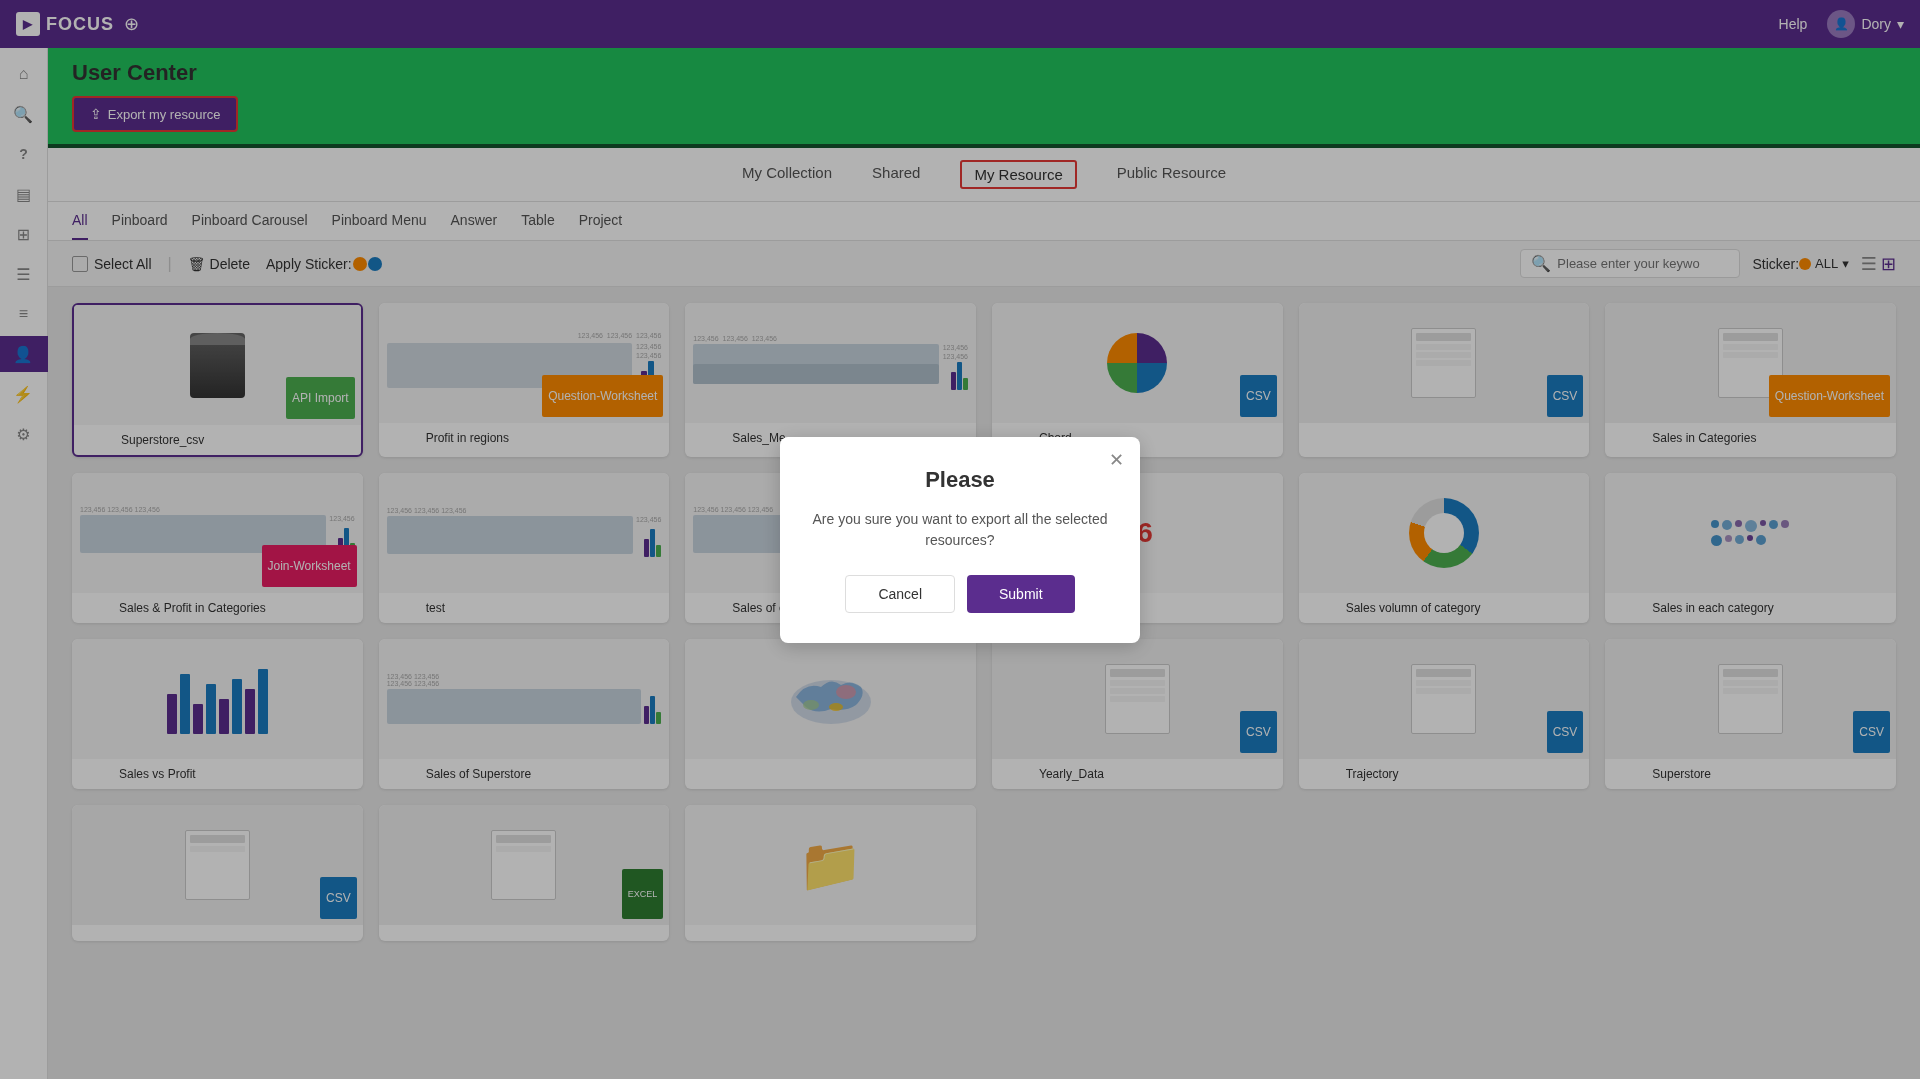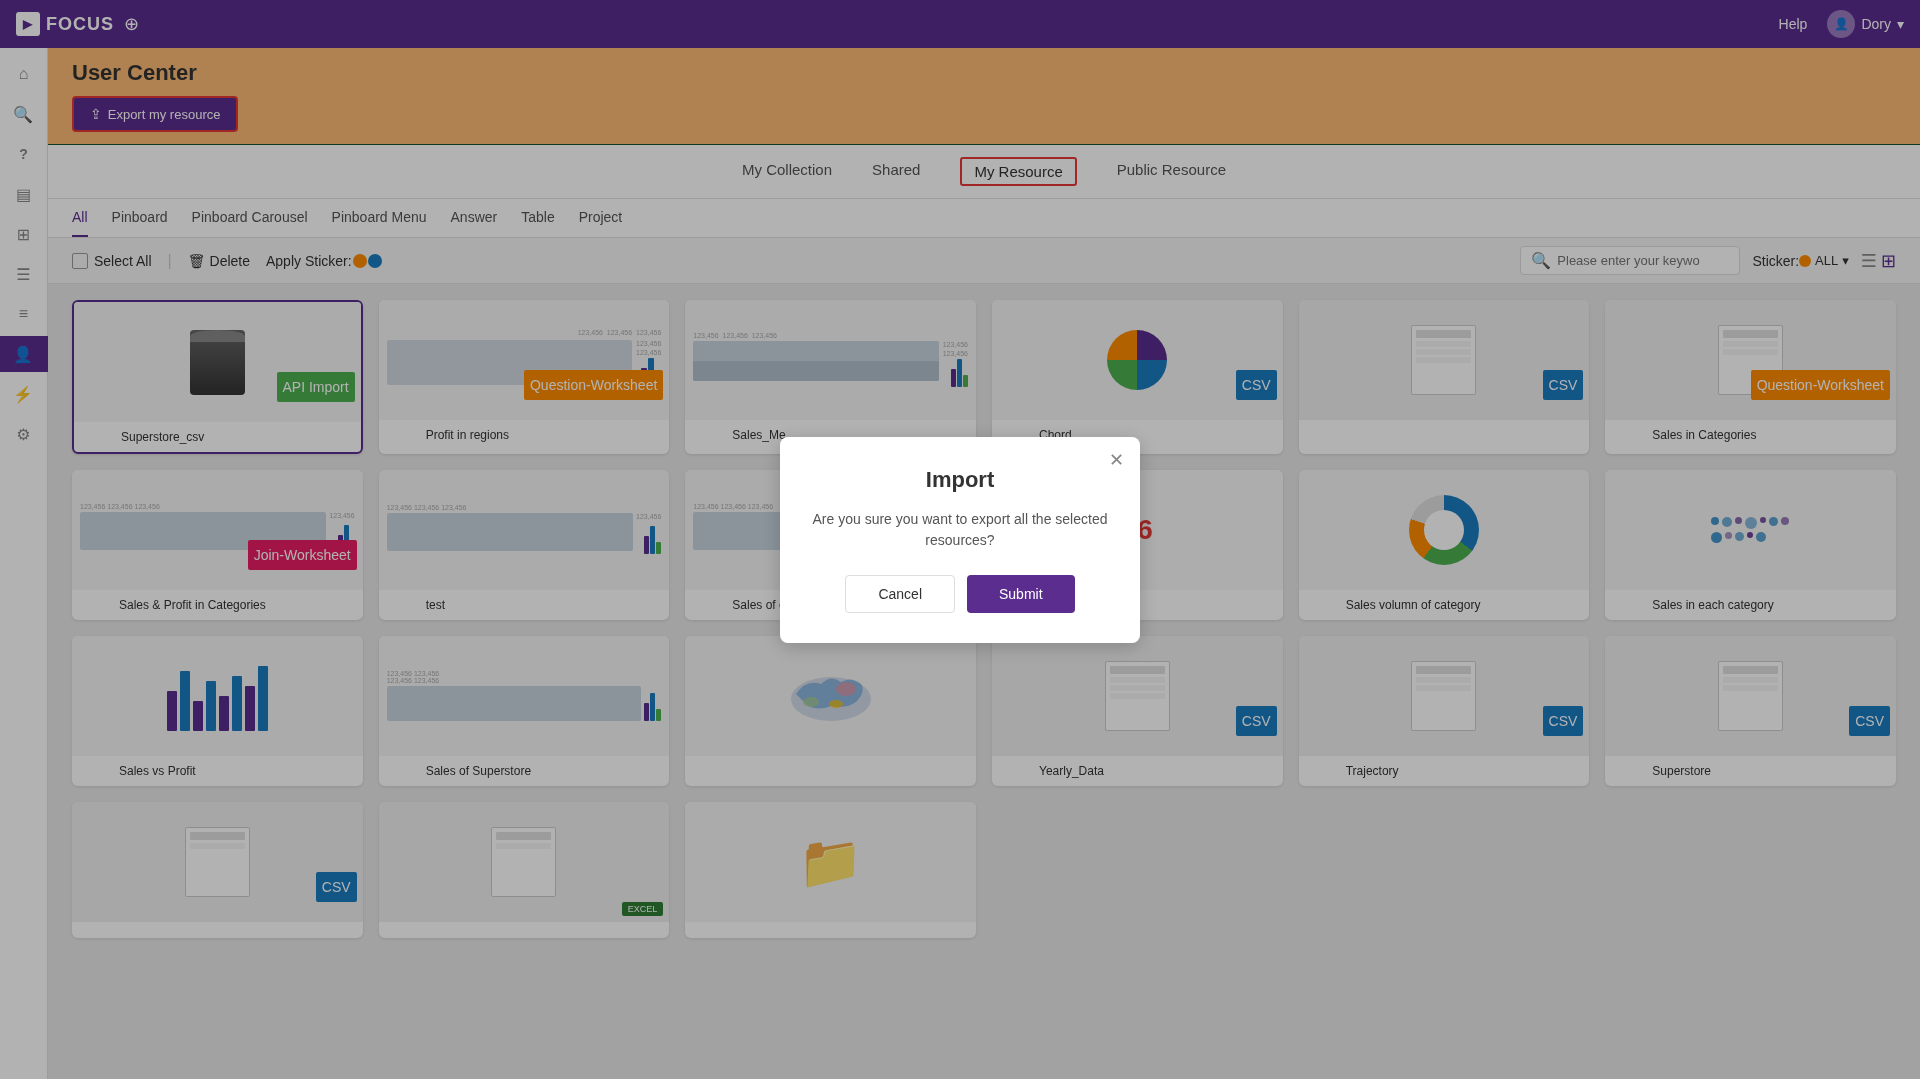--- a/index.html
+++ b/index.html
@@ -56,23 +56,23 @@
       align-items: center;
       justify-content: center;
       gap: 40px;
       padding: 12px 0;
     }
     .nav-tab { font-size: 15px; color: #555; cursor: pointer; padding-bottom: 4px; }
     .nav-tab.highlighted { border: 2px solid #e53935; padding: 4px 12px; border-radius: 3px; color: #333; }
 
     
     .page-header {
-      background: #fdba74;
+      background: #22c55e;
       padding: 12px 24px;
-      border-bottom: 1px solid #14532d;
+      border-bottom: 4px solid #14532d;
     }
     .page-title { font-size: 22px; font-weight: 600; color: #333; margin-bottom: 10px; }
 
     .export-btn {
       background: #5b2d8e;
       color: white;
       border: none;
       padding: 8px 16px;
       border-radius: 4px;
       cursor: pointer;
@@ -132,22 +132,22 @@
     .resource-card {
       background: white; border-radius: 6px; overflow: hidden;
       box-shadow: 0 1px 3px rgba(0,0,0,0.1); cursor: pointer; position: relative;
     }
     .card-thumbnail {
       height: 120px; background: #f5f5f5;
       display: flex; align-items: center; justify-content: center;
       position: relative; overflow: hidden;
     }
     .card-tag {
-      position: absolute; bottom: 20px; right: 6px;
-      font-size: 14px; color: white; padding: 7px 6px; border-radius: 2px;
+      position: absolute; bottom: 6px; right: 6px;
+      font-size: 12px; color: white; padding: 14px 6px; border-radius: 2px;
     }
     .tag-api { background: #4caf50; }
     .tag-csv { background: #1a7cc1; }
     .tag-qw { background: #ff8c00; }
     .tag-jw { background: #e91e63; }
     .card-name { padding: 8px 10px; font-size: 12px; color: #333; font-weight: 500; margin-left: 37px; }
     .card-selected { border: 2px solid #5b2d8e; }
     .card-checkbox {
       position: absolute; top: 6px; left: 6px;
       width: 18px; height: 18px; background: #5b2d8e;
@@ -583,41 +583,41 @@
           <div class="card-name"></div>
         </div>
 
         <div class="resource-card">
           <div class="card-checkbox-empty"></div>
           <div class="card-thumbnail" style="background:#f0f0f0;">
             <div style="width:65px;height:70px;background:white;border:1px solid #ccc;border-radius:2px;padding:4px;">
               <div style="height:8px;background:#e0e0e0;margin-bottom:3px;border-radius:1px;"></div>
               <div style="height:6px;background:#f5f5f5;margin-bottom:2px;border-radius:1px;"></div>
             </div>
-            <div class="card-tag" style="background:#2e7d32;position:absolute;bottom:6px;right:6px;font-size:9px;color:white;padding:2px 6px;border-radius:2px;">EXCEL</div>
+            <div class="card-tag" style="background:#2e7d32;position:absolute;bottom:6px;right:6px;font-size:9px;color:white;padding:20px 6px;border-radius:2px;">EXCEL</div>
           </div>
           <div class="card-name"></div>
         </div>
 
         <div class="resource-card">
           <div class="card-checkbox-empty"></div>
           <div class="card-thumbnail" style="background:#f5f5f5;">
             <div style="font-size:52px;color:#f0b429;">📁</div>
           </div>
           <div class="card-name"></div>
         </div>
 
       </div>
     </div>
   </div>
 </div>
 
 <div class="modal-overlay">
   <div class="modal">
     <button class="modal-close">✕</button>
-    <div class="modal-title">Import</div>
+    <div class="modal-title">Please</div>
     <div class="modal-body">Are you sure you want to export all the selected resources?</div>
     <div class="modal-actions">
       <button class="btn-cancel">Cancel</button>
       <button class="btn-submit">Submit</button>
     </div>
   </div>
 </div>
 
 </body></html>

